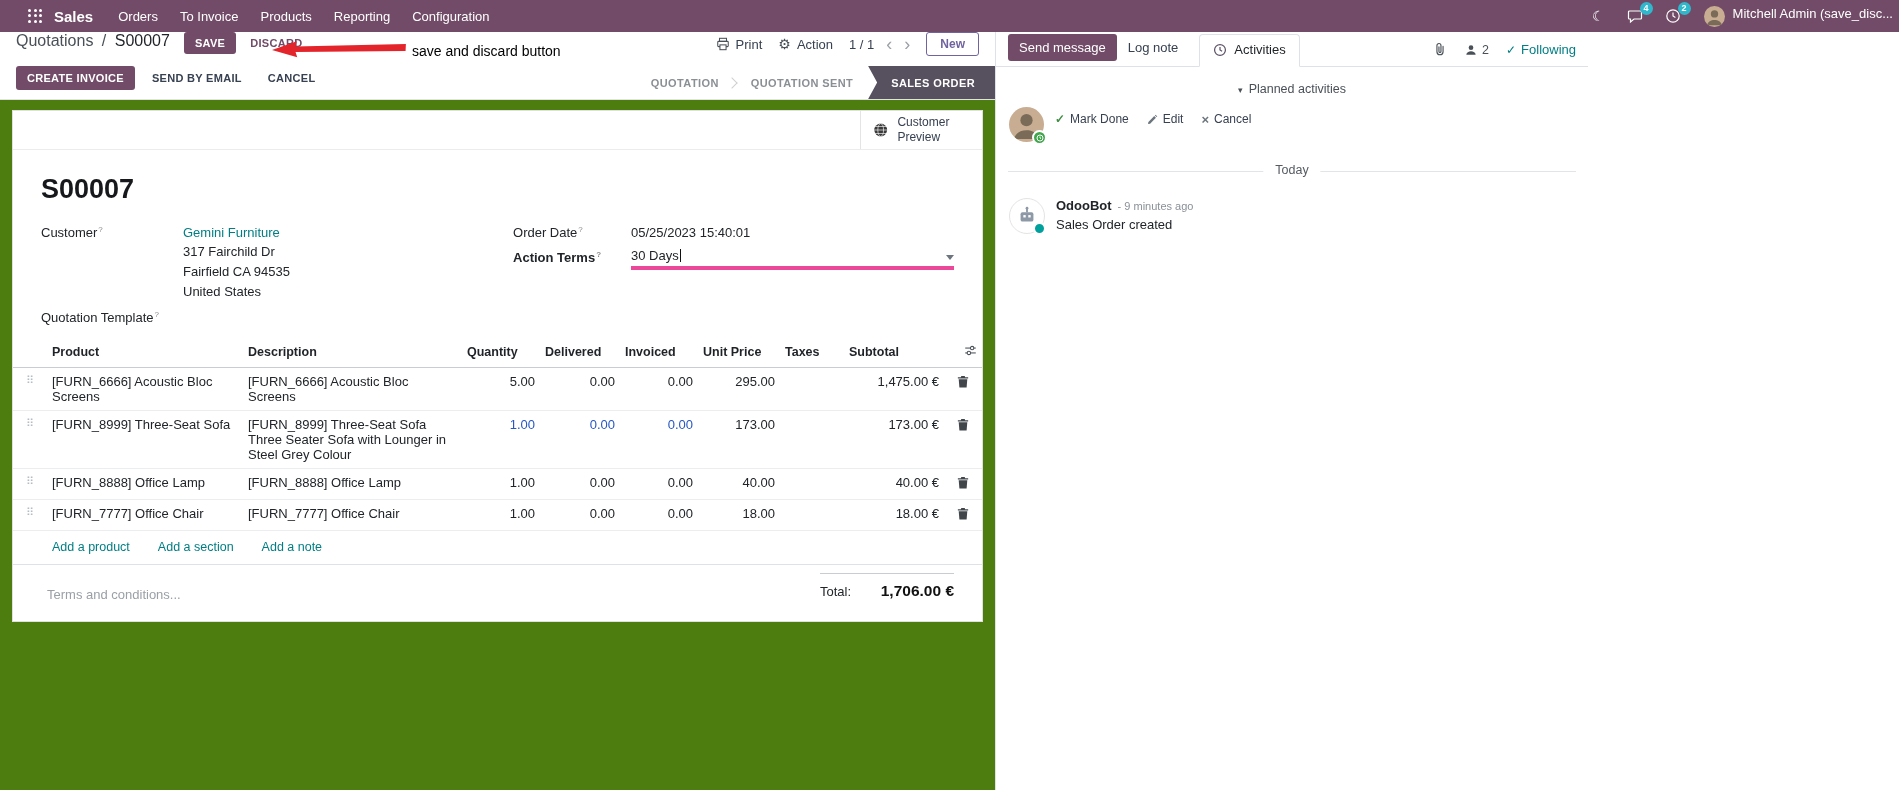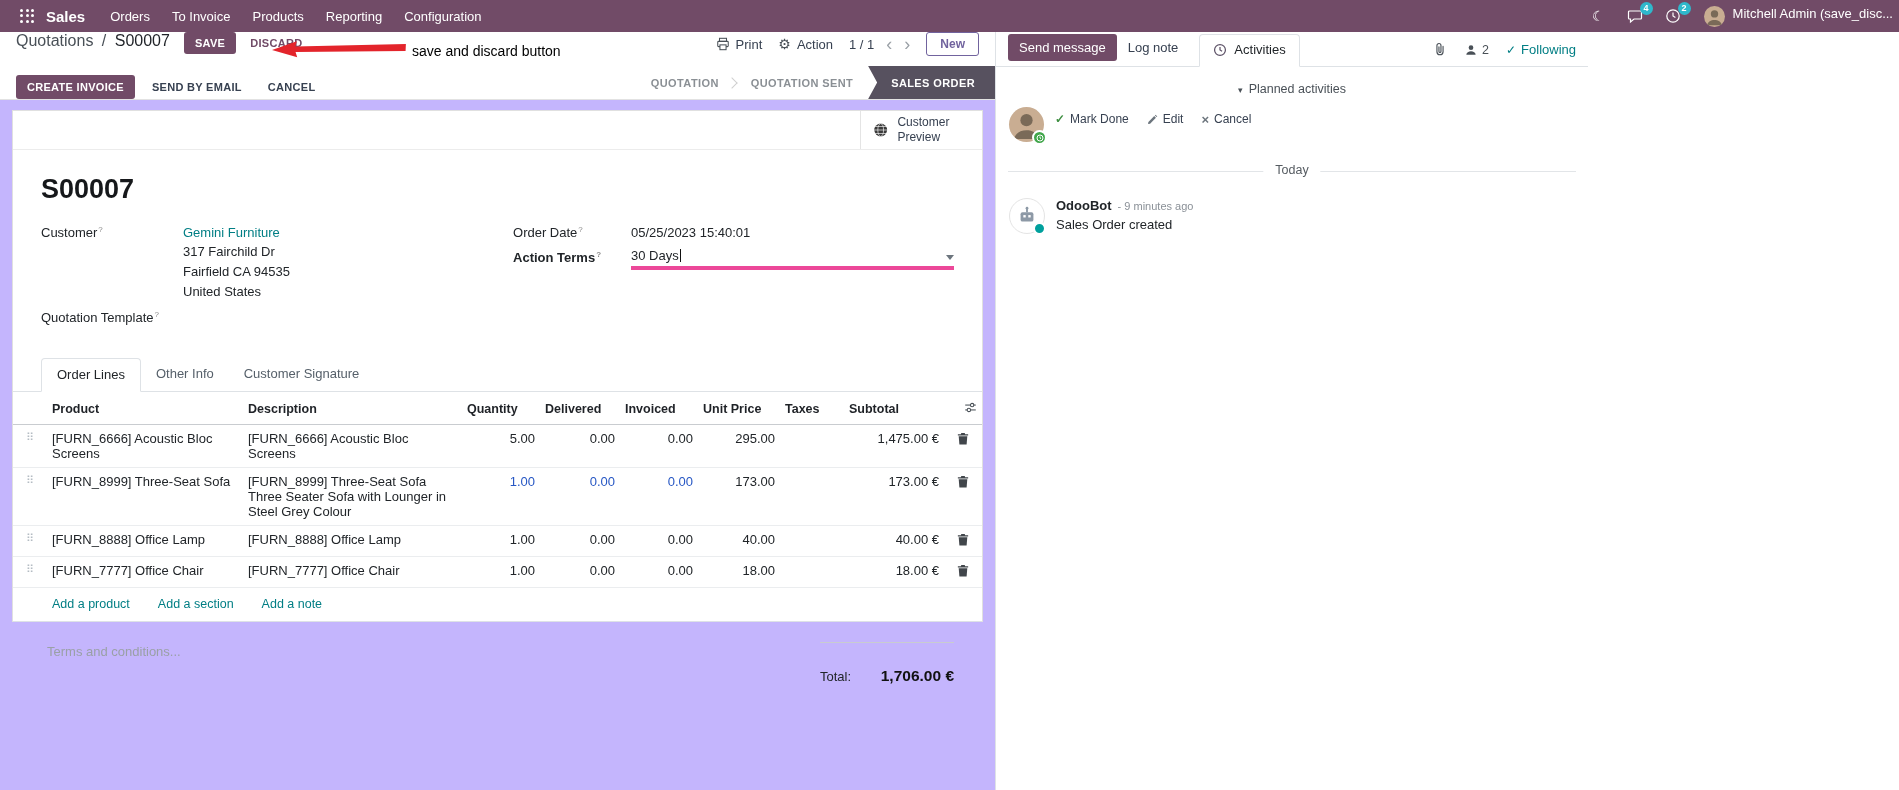--- a/index.html
+++ b/index.html
@@ -4,21 +4,21 @@
 <style>
   * { box-sizing: border-box; margin: 0; padding: 0; }
   html,body { width: 1899px; height: 790px; }
   body {
     font-family: "Liberation Sans", sans-serif;
     font-size: 13px; color: #212529; background: #fff; overflow: hidden;
   }
   button { font-family: inherit; }
 
   
-  .navbar { height: 32px; background: #714B67; color: #fff; display: flex; align-items: center; padding-left: 14px; }
+  .navbar { height: 32px; background: #714B67; color: #fff; display: flex; align-items: center; padding-left: 22px; }
   .apps-grid { width: 15px; height: 15px; display: grid; grid-template-columns: repeat(3,1fr); gap: 2px; margin: 0 6px; cursor: pointer; }
   .apps-grid i { width: 3px; height: 3px; background: #fff; border-radius: 50%; }
   .brand { font-weight: 700; font-size: 15px; margin: 0 14px 0 5px; cursor: pointer; }
   .nav-menu { display: flex; height: 100%; }
   .nav-item { display: flex; align-items: center; padding: 0 11px; cursor: pointer; }
   .nav-right { margin-left: auto; display: flex; align-items: center; gap: 4px; height: 100%; }
   .systray-item { position: relative; padding: 0 9px; display: flex; align-items: center; height: 100%; cursor: pointer; }
   .moon-glyph { font-size: 14px; line-height: 1; }
   .nav-badge { position: absolute; top: 2px; right: -1px; background: #2FB8CC; color: #fff; font-size: 9px; line-height: 1; padding: 2px 4px; border-radius: 8px; font-weight: 700; }
   .user { display: flex; align-items: flex-start; gap: 8px; padding: 0 6px 0 10px; cursor: pointer; }
@@ -41,30 +41,30 @@
   .annotation-text { position: absolute; left: 412px; top: 11px; font-size: 14px; color: #000; white-space: nowrap; }
   .cp-right { margin-left: auto; display: flex; align-items: center; gap: 16px; }
   .cp-action { display: flex; align-items: center; gap: 6px; background: none; border: none; color: #374151; font-size: 13px; cursor: pointer; }
   .gear-glyph { font-size: 14px; line-height: 1; color: #495057; }
   .pager { display: flex; align-items: center; gap: 12px; color: #374151; }
   .pager-nav { color: #9aa0a6; font-size: 18px; line-height: 1; cursor: pointer; background: none; border: none; }
   .btn-new { background: #fff; border: 1px solid #71639e; color: #71639e; font-size: 12px; font-weight: 600; border-radius: 3px; padding: 4px 13px; cursor: pointer; }
 
   
   .statusbar { height: 34px; display: flex; align-items: stretch; background: #fff; border-bottom: 1px solid #e2e2e2; padding-left: 16px; }
-  .sb-left { display: flex; align-items: flex-end; gap: 8px; }
+  .sb-left { display: flex; align-items: flex-start; gap: 8px; }
   .btn-invoice { background: #714B67; color: #fff; border: none; border-radius: 3px; font-size: 11px; font-weight: 700; letter-spacing: .3px; padding: 6px 11px; cursor: pointer; }
   .btn-flat { background: none; border: none; color: #374151; font-size: 11px; font-weight: 700; letter-spacing: .3px; padding: 6px 9px; cursor: pointer; }
   .sb-steps { margin-left: auto; display: flex; align-items: stretch; }
   .step { display: flex; align-items: center; padding: 0 15px; font-size: 11px; font-weight: 700; letter-spacing: .4px; color: #8a8f94; cursor: pointer; }
   .step-sep { align-self: center; width: 8px; height: 8px; border-top: 1px solid #cfcfcf; border-right: 1px solid #cfcfcf; transform: rotate(45deg); margin: 0 0 0 -6px; }
   .step.active { background: #57515F; color: #fff; clip-path: polygon(0 0, 100% 0, 100% 100%, 0 100%, 9px 50%); padding-left: 23px; padding-right: 20px; }
 
   
-  .form-region { flex: 1; background: #c4b5fd; padding: 10px 12px; overflow: hidden; }
+  .form-region { flex: 1; background: #4d7c0f; padding: 10px 12px; overflow: hidden; }
   .sheet { background: #fff; border: 1px solid #e0e0e0; height: 512px; padding: 0 28px 16px; position: relative; }
   .button-box { margin: 0 -28px; border-bottom: 1px solid #ececec; display: flex; justify-content: flex-end; }
   .btn-preview { display: flex; align-items: center; gap: 9px; padding: 4px 16px 4px 12px; background: #fff; border: none; border-left: 1px solid #e4e4e4; font-size: 12px; line-height: 1.25; color: #374151; text-align: left; cursor: pointer; width: 122px; }
   .sheet-title { font-size: 27px; font-weight: 600; color: #16181b; margin: 24px 0 20px; }
   .fields { display: grid; grid-template-columns: 1fr 1.06fr; column-gap: 56px; }
   .frow { display: flex; margin-bottom: 10px; gap: 20px; }
   .flabel { width: 122px; flex-shrink: 0; color: #212529; }
   .flabel-r { width: 98px; flex-shrink: 0; color: #212529; }
   .flabel-bold { font-weight: 700; }
   sup.help { font-size: 8px; color: #8a8a8a; margin-left: 1px; }
@@ -85,21 +85,21 @@
   .olist tbody tr:first-child td { border-top: none; }
   .num { text-align: right; }
   .handle-cell { text-align: center; cursor: grab; color: #b4bcc3; font-size: 11px; padding-top: 7px; }
   .mod { color: #2757C4; }
   .trash-btn { background: none; border: none; cursor: pointer; padding: 1px 2px; display: block; margin: 0 auto; }
   .opt-btn { background: none; border: none; cursor: pointer; float: right; padding: 0; }
 
   .list-links { margin: 0 -28px; padding: 9px 0 10px 39px; display: flex; gap: 28px; border-bottom: 1px solid #dee2e6; font-size: 12.5px; }
   .sheet-bottom { display: flex; justify-content: space-between; padding-top: 6px; }
   .terms { color: #9aa0a6; padding-top: 16px; padding-left: 6px; cursor: text; }
-  .totals { width: 134px; border-top: 1px solid #c9ccd0; padding-top: 24px; margin-top: 14px; display: flex; justify-content: space-between; align-items: baseline; }
+  .totals { width: 134px; border-top: 1px solid #c9ccd0; padding-top: 8px; margin-top: 2px; display: flex; justify-content: space-between; align-items: baseline; }
   .total-label { font-weight: 500; }
   .total-value { font-weight: 700; font-size: 15.5px; color: #111; }
 
   
   .chatter { flex: 1; border-left: 1px solid #dee2e6; background: #fff; }
   .chatter-inner { width: 592px; }
   .ch-topbar { display: flex; align-items: flex-end; padding: 0 12px; border-bottom: 1px solid #dee2e6; height: 35px; }
   .btn-send { background: #714B67; color: #fff; border: none; border-radius: 3px; font-size: 13px; padding: 6px 11px; margin-bottom: 5px; cursor: pointer; }
   .btn-lognote { background: none; border: none; color: #374151; font-size: 13px; padding: 6px 11px; margin-bottom: 5px; cursor: pointer; }
   .tab-activities { display: flex; align-items: center; gap: 7px; background: #fff; border: 1px solid #dee2e6; border-bottom: 1px solid #fff; border-radius: 4px 4px 0 0; padding: 7px 13px 9px; margin: 0 0 -1px 10px; font-size: 13px; color: #212529; cursor: pointer; }
@@ -283,25 +283,20 @@
             <div class="frow">
               <div class="flabel-r flabel-bold"><span>Action Terms</span><sup class="help">?</sup></div>
               <div class="pt-input">
                 <span><span>30 Days</span><span class="text-cursor"></span></span>
                 <span class="caret-down"></span>
               </div>
             </div>
           </div>
         </div>
 
-        <div class="tabs">
-          <div class="tab active">Order Lines</div>
-          <div class="tab">Other Info</div>
-          <div class="tab">Customer Signature</div>
-        </div>
 
         <table class="olist">
           <colgroup>
             <col style="width:34px">
               <col style="width:196px">
               <col>
               <col style="width:78px">
               <col style="width:80px">
               <col style="width:78px">
               <col style="width:82px">

